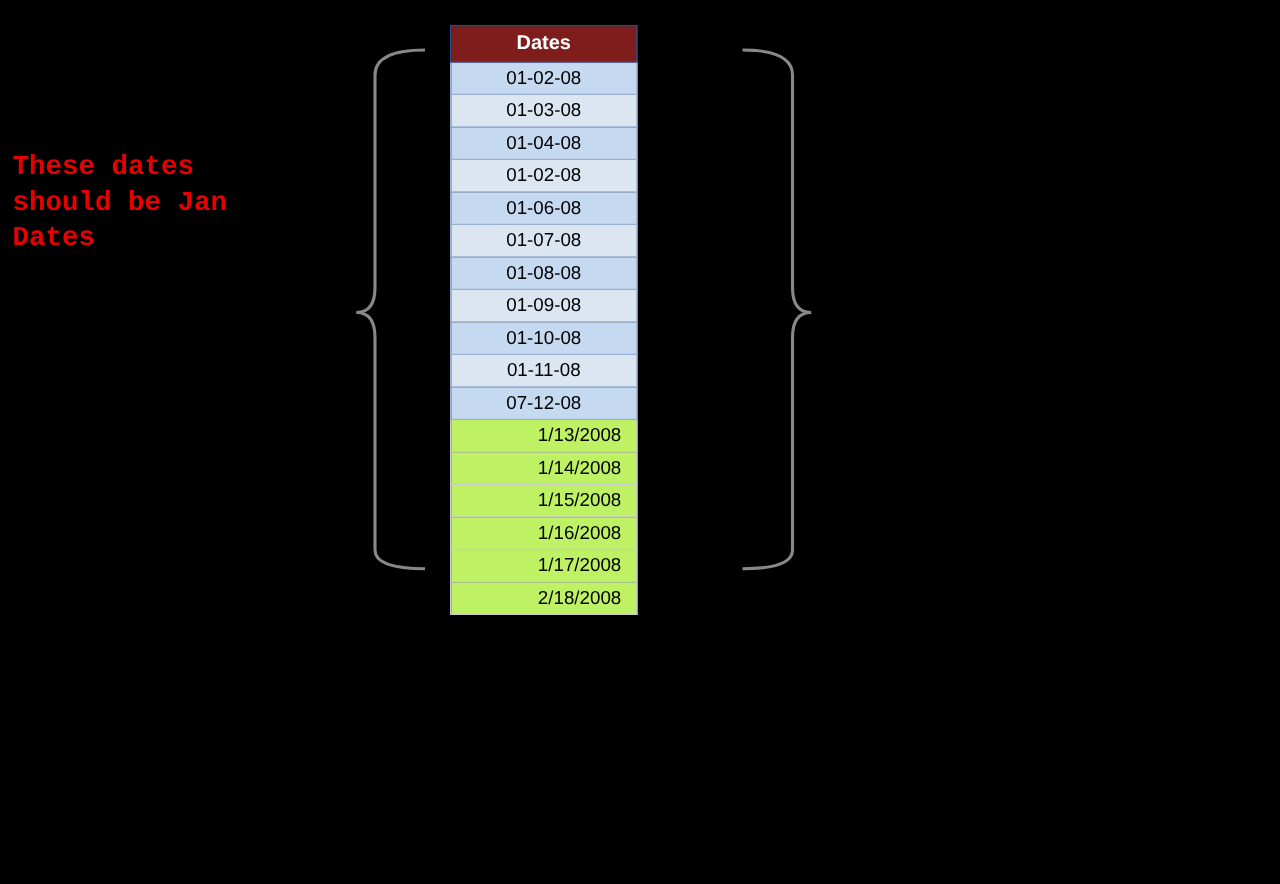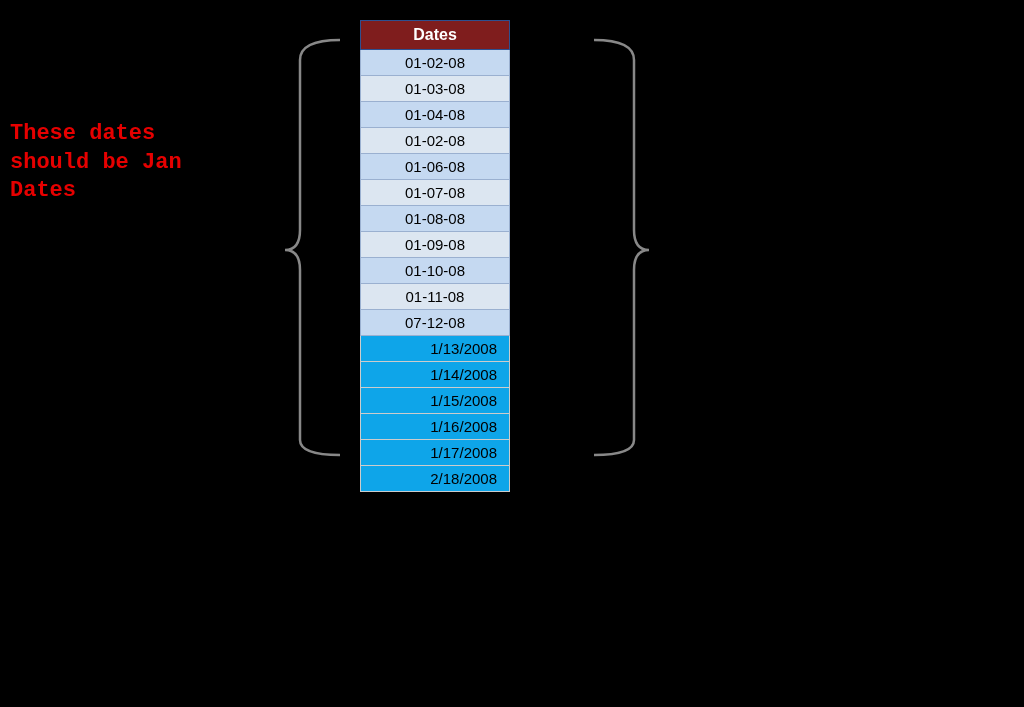--- a/index.html
+++ b/index.html
@@ -97,21 +97,21 @@
     tbody tr.blue-row td {
       background-color: #b8cce4;
       color: #000;
       text-align: center;
       padding: 4px 12px;
       font-size: 15px;
       border: 1px solid #9ab0d0;
     }
 
     tbody tr.white-row td {
-      background-color: #0ea5e9;
+      background-color: #bef264;
       color: #000;
       text-align: right;
       padding: 4px 12px;
       font-size: 15px;
       border: 1px solid #ccc;
     }
 
     tbody tr.blue-row:nth-child(odd) td {
       background-color: #c5d9f1;
     }

